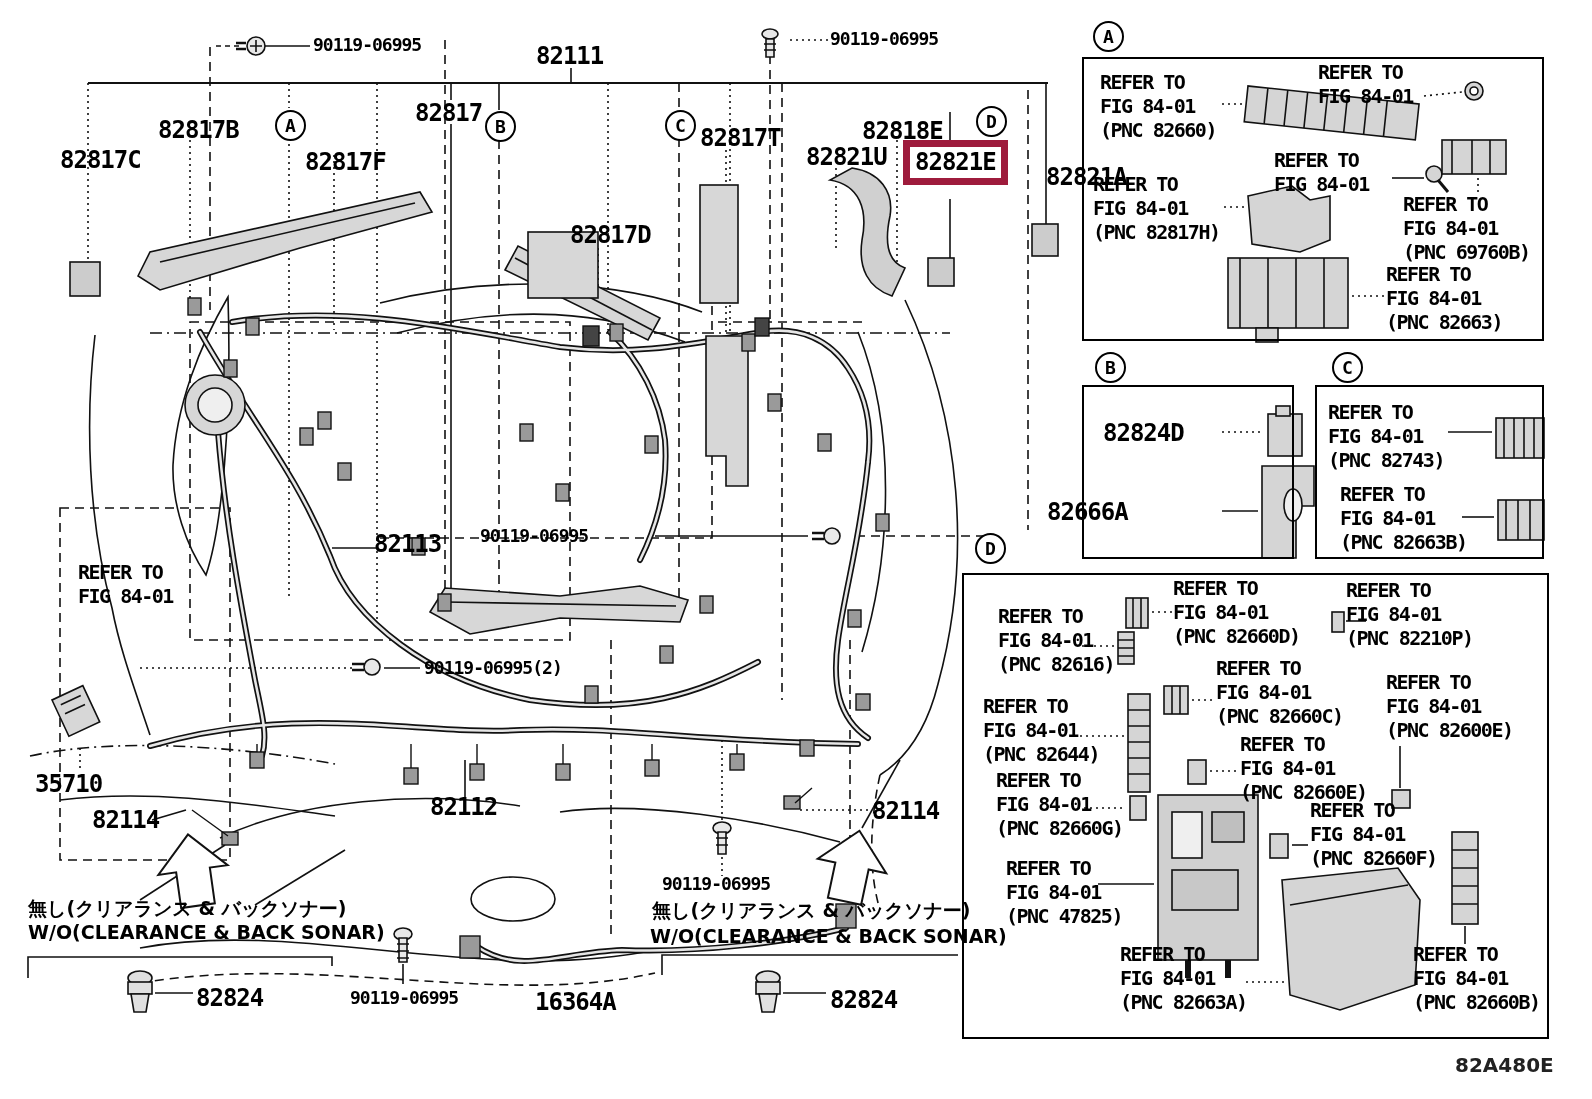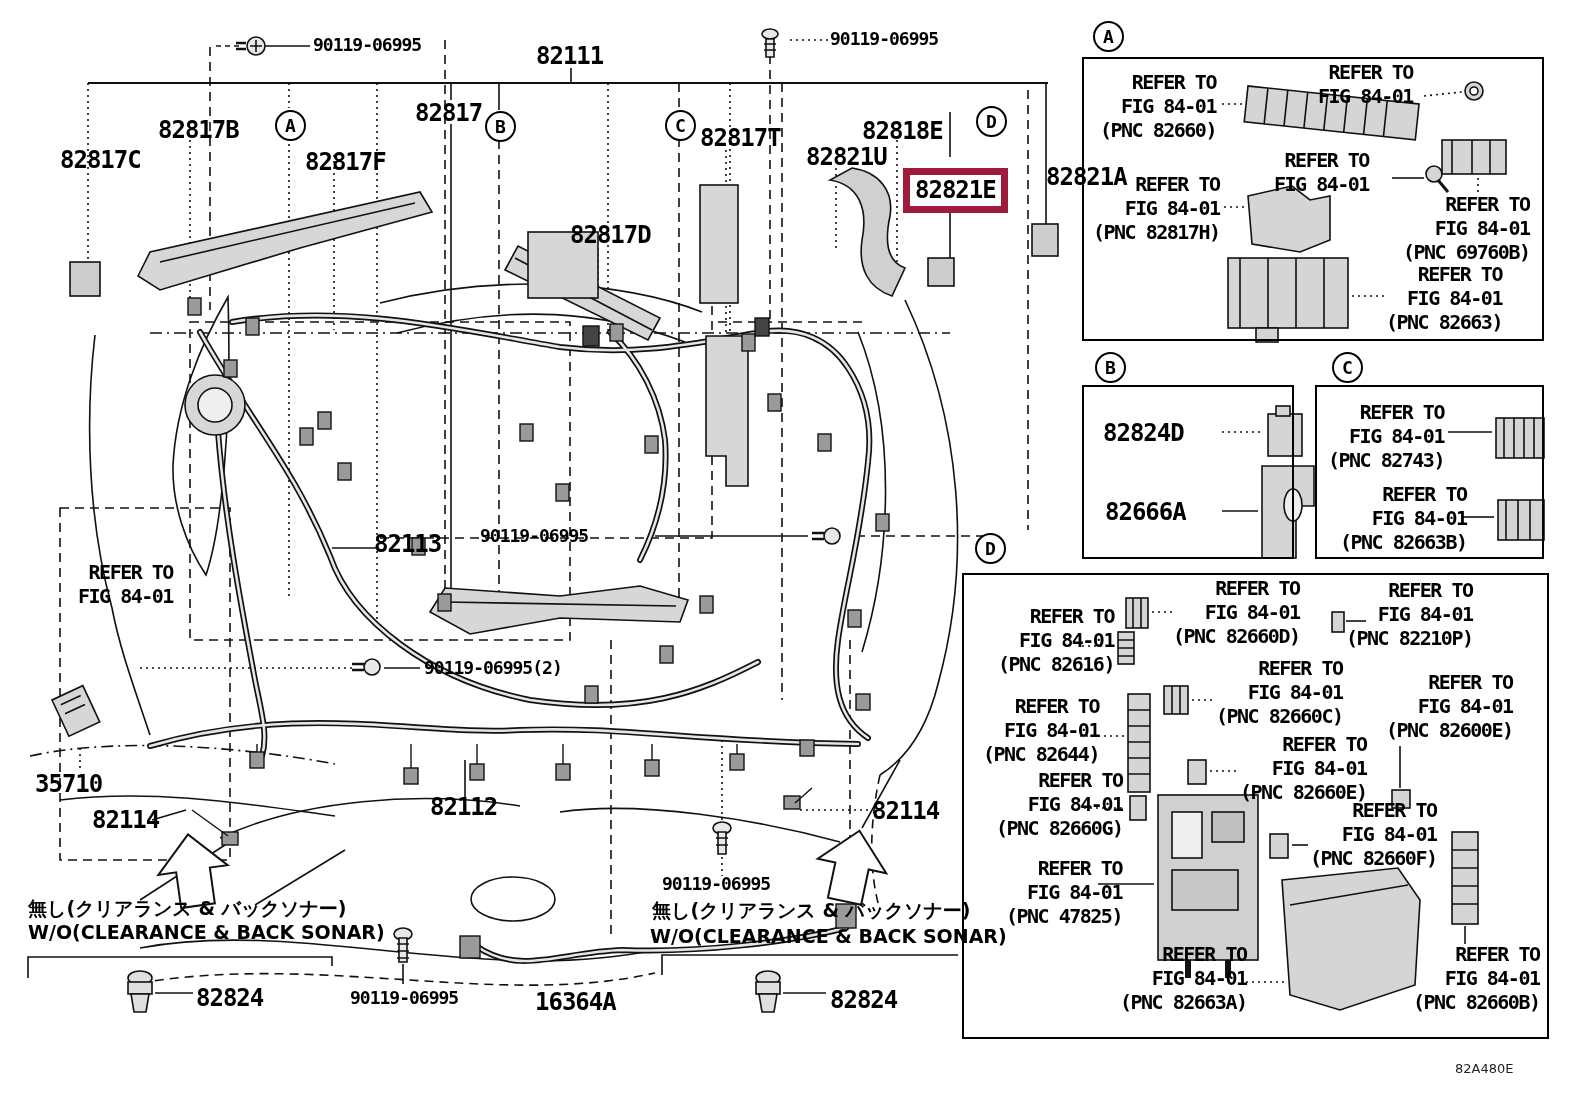--- a/index.html
+++ b/index.html
@@ -1,36 +1,36 @@
 <!DOCTYPE html>
 <html><head>
 <meta charset="utf-8">
 <style>
   html,body{margin:0;padding:0;background:#fff;}
   #stage{position:relative;width:1592px;height:1099px;background:#fff;overflow:hidden;
-         font-family:"DejaVu Sans Mono",monospace;text-align:right;}
+         font-family:"DejaVu Sans Mono",monospace;}
   #art{position:absolute;left:0;top:0;z-index:1;}
   .pl{position:absolute;z-index:3;font-weight:bold;font-size:24px;letter-spacing:-1px;
       line-height:1;color:#000;white-space:nowrap;}
   .ps{position:absolute;z-index:3;font-weight:bold;font-size:18px;letter-spacing:-1px;
       line-height:1;color:#000;white-space:nowrap;}
   .note{position:absolute;z-index:3;font-weight:bold;font-size:20px;letter-spacing:-1.5px;
       line-height:24px;color:#000;white-space:nowrap;}
   .note span{display:block;}
   .jp{position:absolute;z-index:3;font-weight:bold;font-size:19px;letter-spacing:0;
       line-height:1.1;color:#000;white-space:nowrap;
       font-family:"DejaVu Sans","Liberation Sans",sans-serif;}
   .circ{position:absolute;z-index:3;width:27px;height:27px;border:2.5px solid #000;
       border-radius:50%;background:#fff;display:flex;align-items:center;justify-content:center;
       font-weight:bold;font-size:18px;line-height:1;}
   .pbox{position:absolute;z-index:2;border:2.5px solid #000;background:transparent;}
   .hl{position:absolute;z-index:4;border:7px solid #9E1B3C;background:#fff;
       padding:3px 5px 4px 5px;font-weight:bold;font-size:24px;letter-spacing:-1px;line-height:1;}
-  .fig-code{position:absolute;z-index:3;font-weight:normal;font-size:13px;letter-spacing:0;
-      color:#222;font-family:"DejaVu Sans","Liberation Sans",sans-serif;margin-top:8px;}
+  .fig-code{position:absolute;z-index:3;font-weight:bold;font-size:20px;letter-spacing:0;
+      color:#222;font-family:"DejaVu Sans","Liberation Sans",sans-serif;}
 </style>
 </head>
 <body>
 
 <div id="stage">
 
 <svg id="art" width="1592" height="1099" viewBox="0 0 1592 1099">
   <defs></defs>
   <g fill="none" stroke="#111" stroke-width="1.6">
 
@@ -339,21 +339,21 @@
 
 <div class="pl" style="left:536px;top:44px">82111</div>
 <div class="pl" style="left:158px;top:118px">82817B</div>
 <div class="pl" style="left:60px;top:148px">82817C</div>
 <div class="pl" style="left:305px;top:150px">82817F</div>
 <div class="pl" style="left:415px;top:101px">82817</div>
 <div class="pl" style="left:700px;top:126px">82817T</div>
 <div class="pl" style="left:570px;top:223px">82817D</div>
 <div class="pl" style="left:862px;top:119px">82818E</div>
 <div class="pl" style="left:806px;top:145px">82821U</div>
-<div class="hl" style="left:903px;top:168px">82821E</div>
+<div class="hl" style="left:903px;top:140px">82821E</div>
 <div class="pl" style="left:1046px;top:165px">82821A</div>
 <div class="pl" style="left:374px;top:532px">82113</div>
 <div class="pl" style="left:35px;top:772px">35710</div>
 <div class="pl" style="left:92px;top:808px">82114</div>
 <div class="pl" style="left:430px;top:795px">82112</div>
 <div class="pl" style="left:872px;top:799px">82114</div>
 <div class="pl" style="left:196px;top:986px">82824</div>
 <div class="pl" style="left:535px;top:990px">16364A</div>
 <div class="pl" style="left:830px;top:988px">82824</div>
 
@@ -423,21 +423,21 @@
   <span>FIG 84-01</span>
   <span>(PNC 82817H)</span>
 </div>
 <div class="note" style="left:1386px;top:262px">
   <span>REFER TO</span>
   <span>FIG 84-01</span>
   <span>(PNC 82663)</span>
 </div>
 
 <div class="pl" style="left:1103px;top:421px">82824D</div>
-<div class="pl" style="left:1105px;top:500px">82666A</div>
+<div class="pl" style="left:1047px;top:500px">82666A</div>
 
 <div class="note" style="left:1328px;top:400px">
   <span>REFER TO</span>
   <span>FIG 84-01</span>
   <span>(PNC 82743)</span>
 </div>
 <div class="note" style="left:1340px;top:482px">
   <span>REFER TO</span>
   <span>FIG 84-01</span>
   <span>(PNC 82663B)</span>

